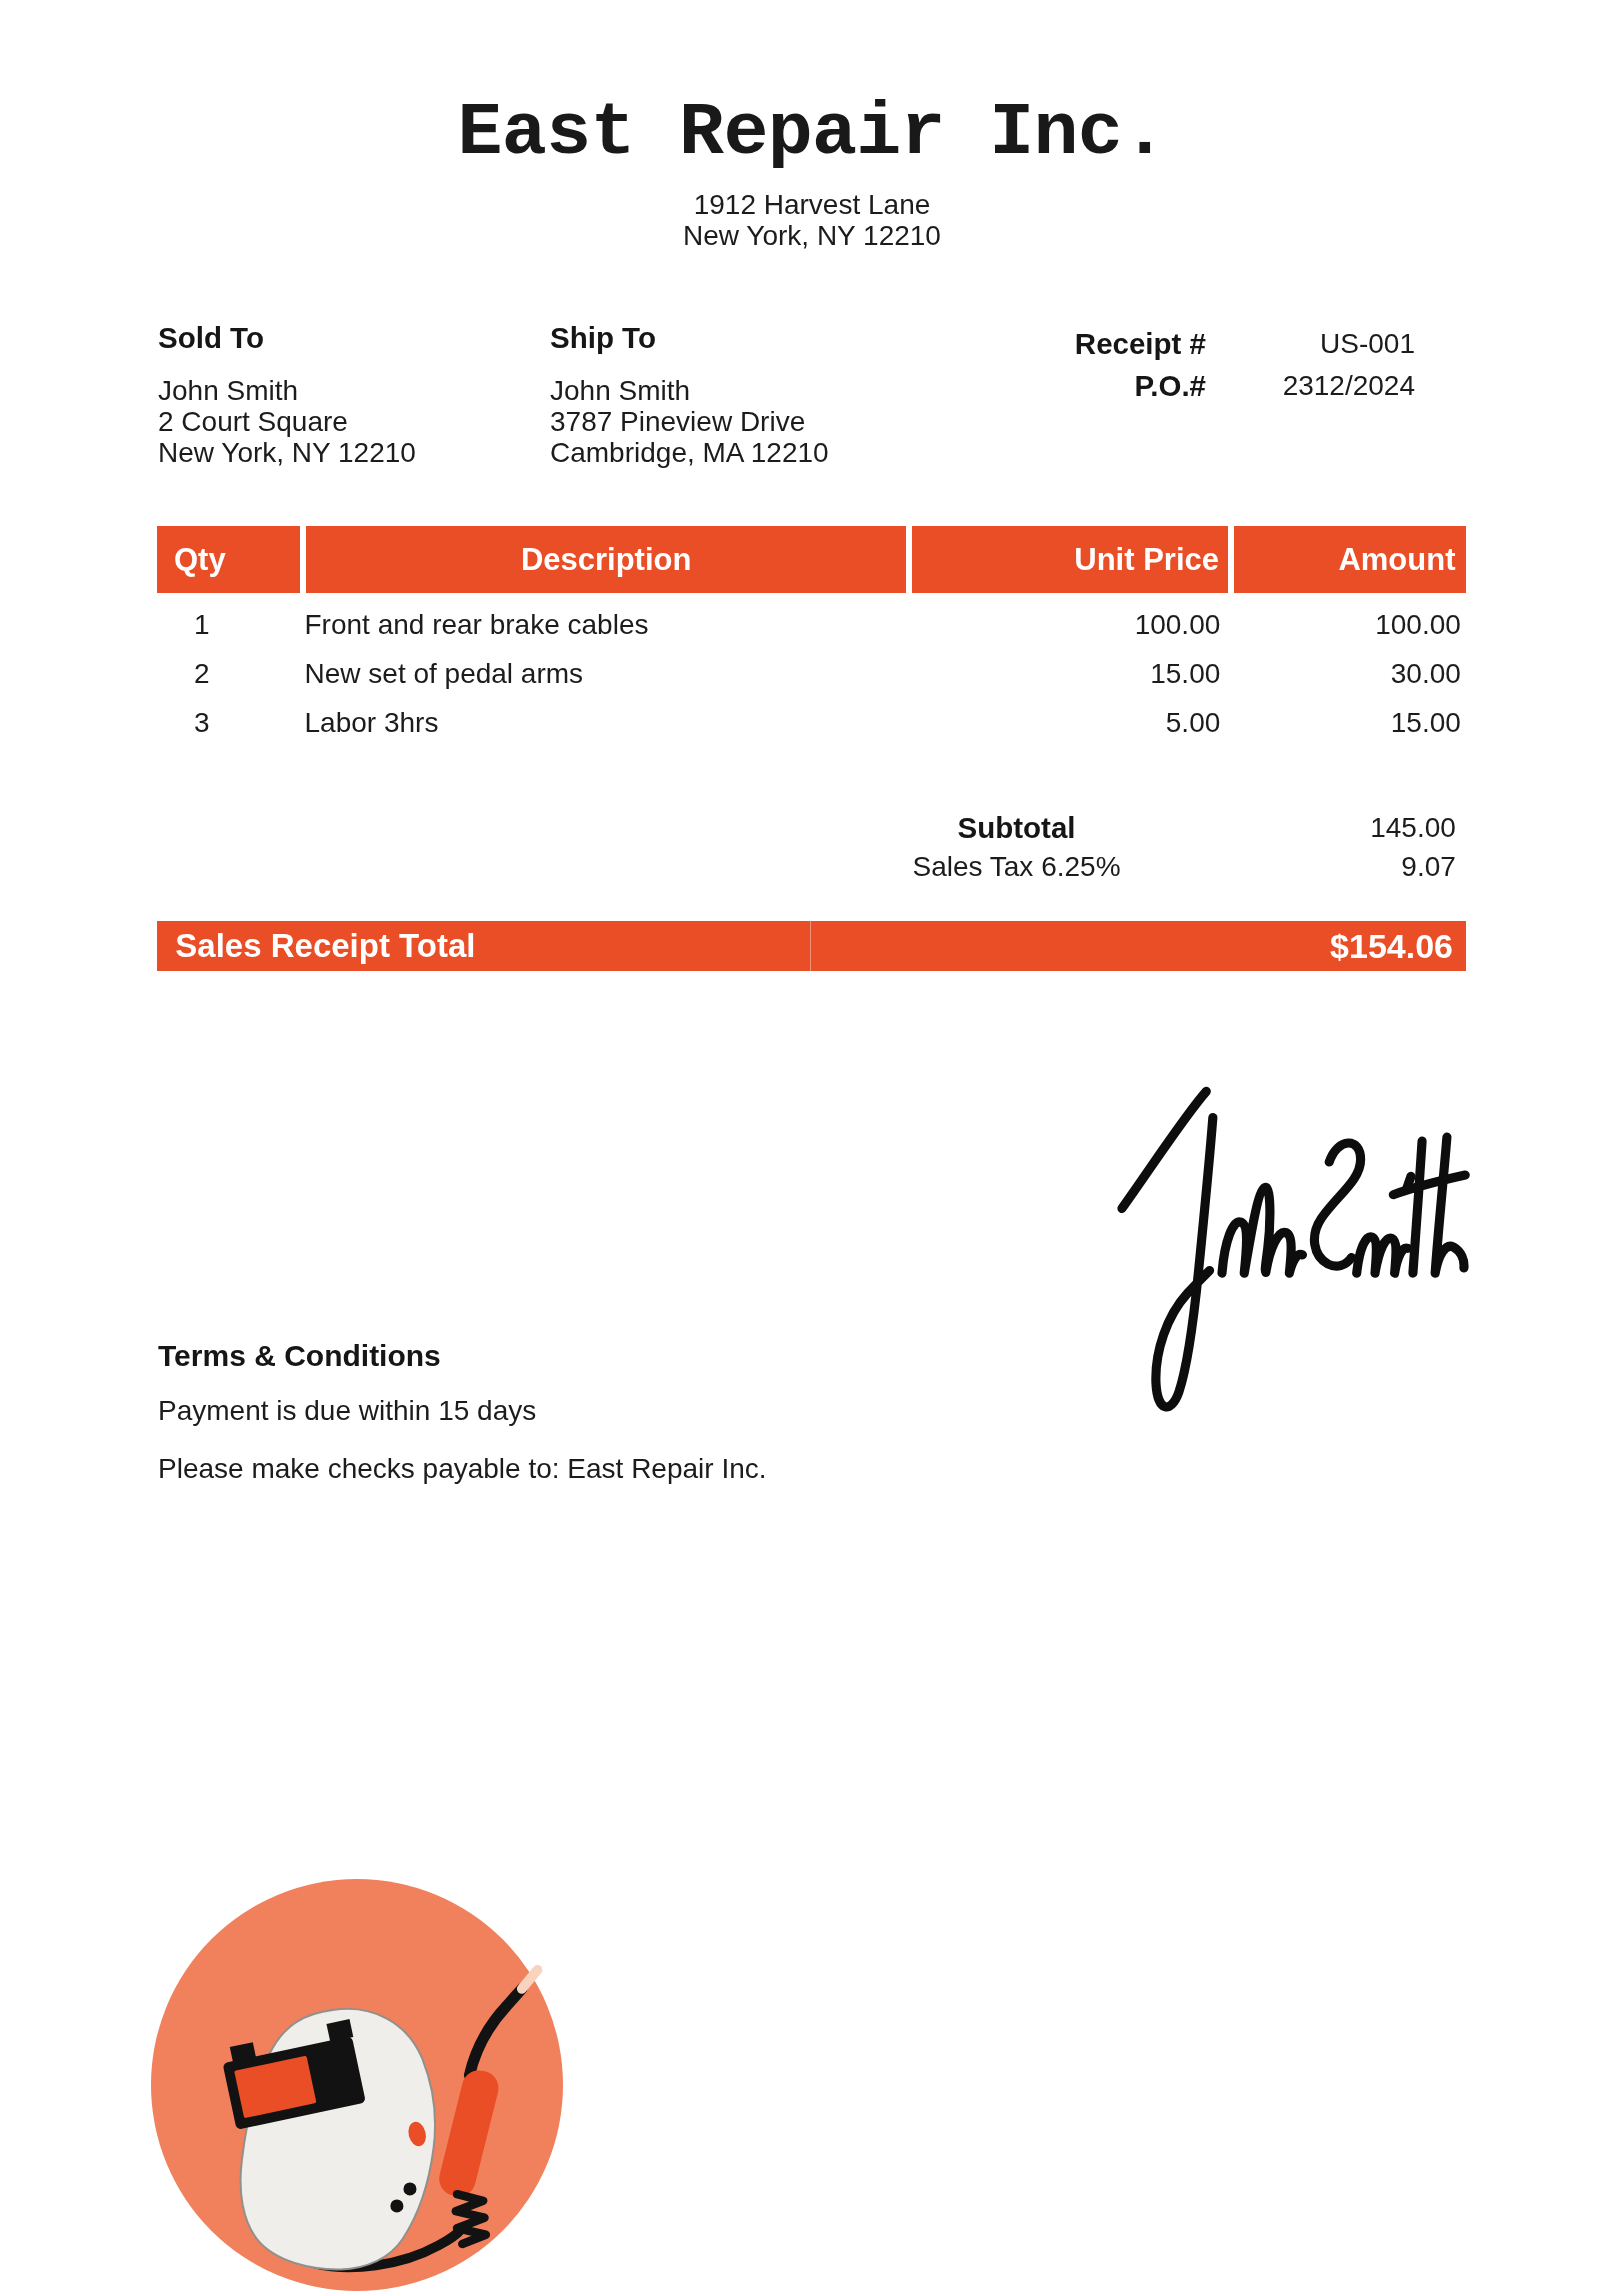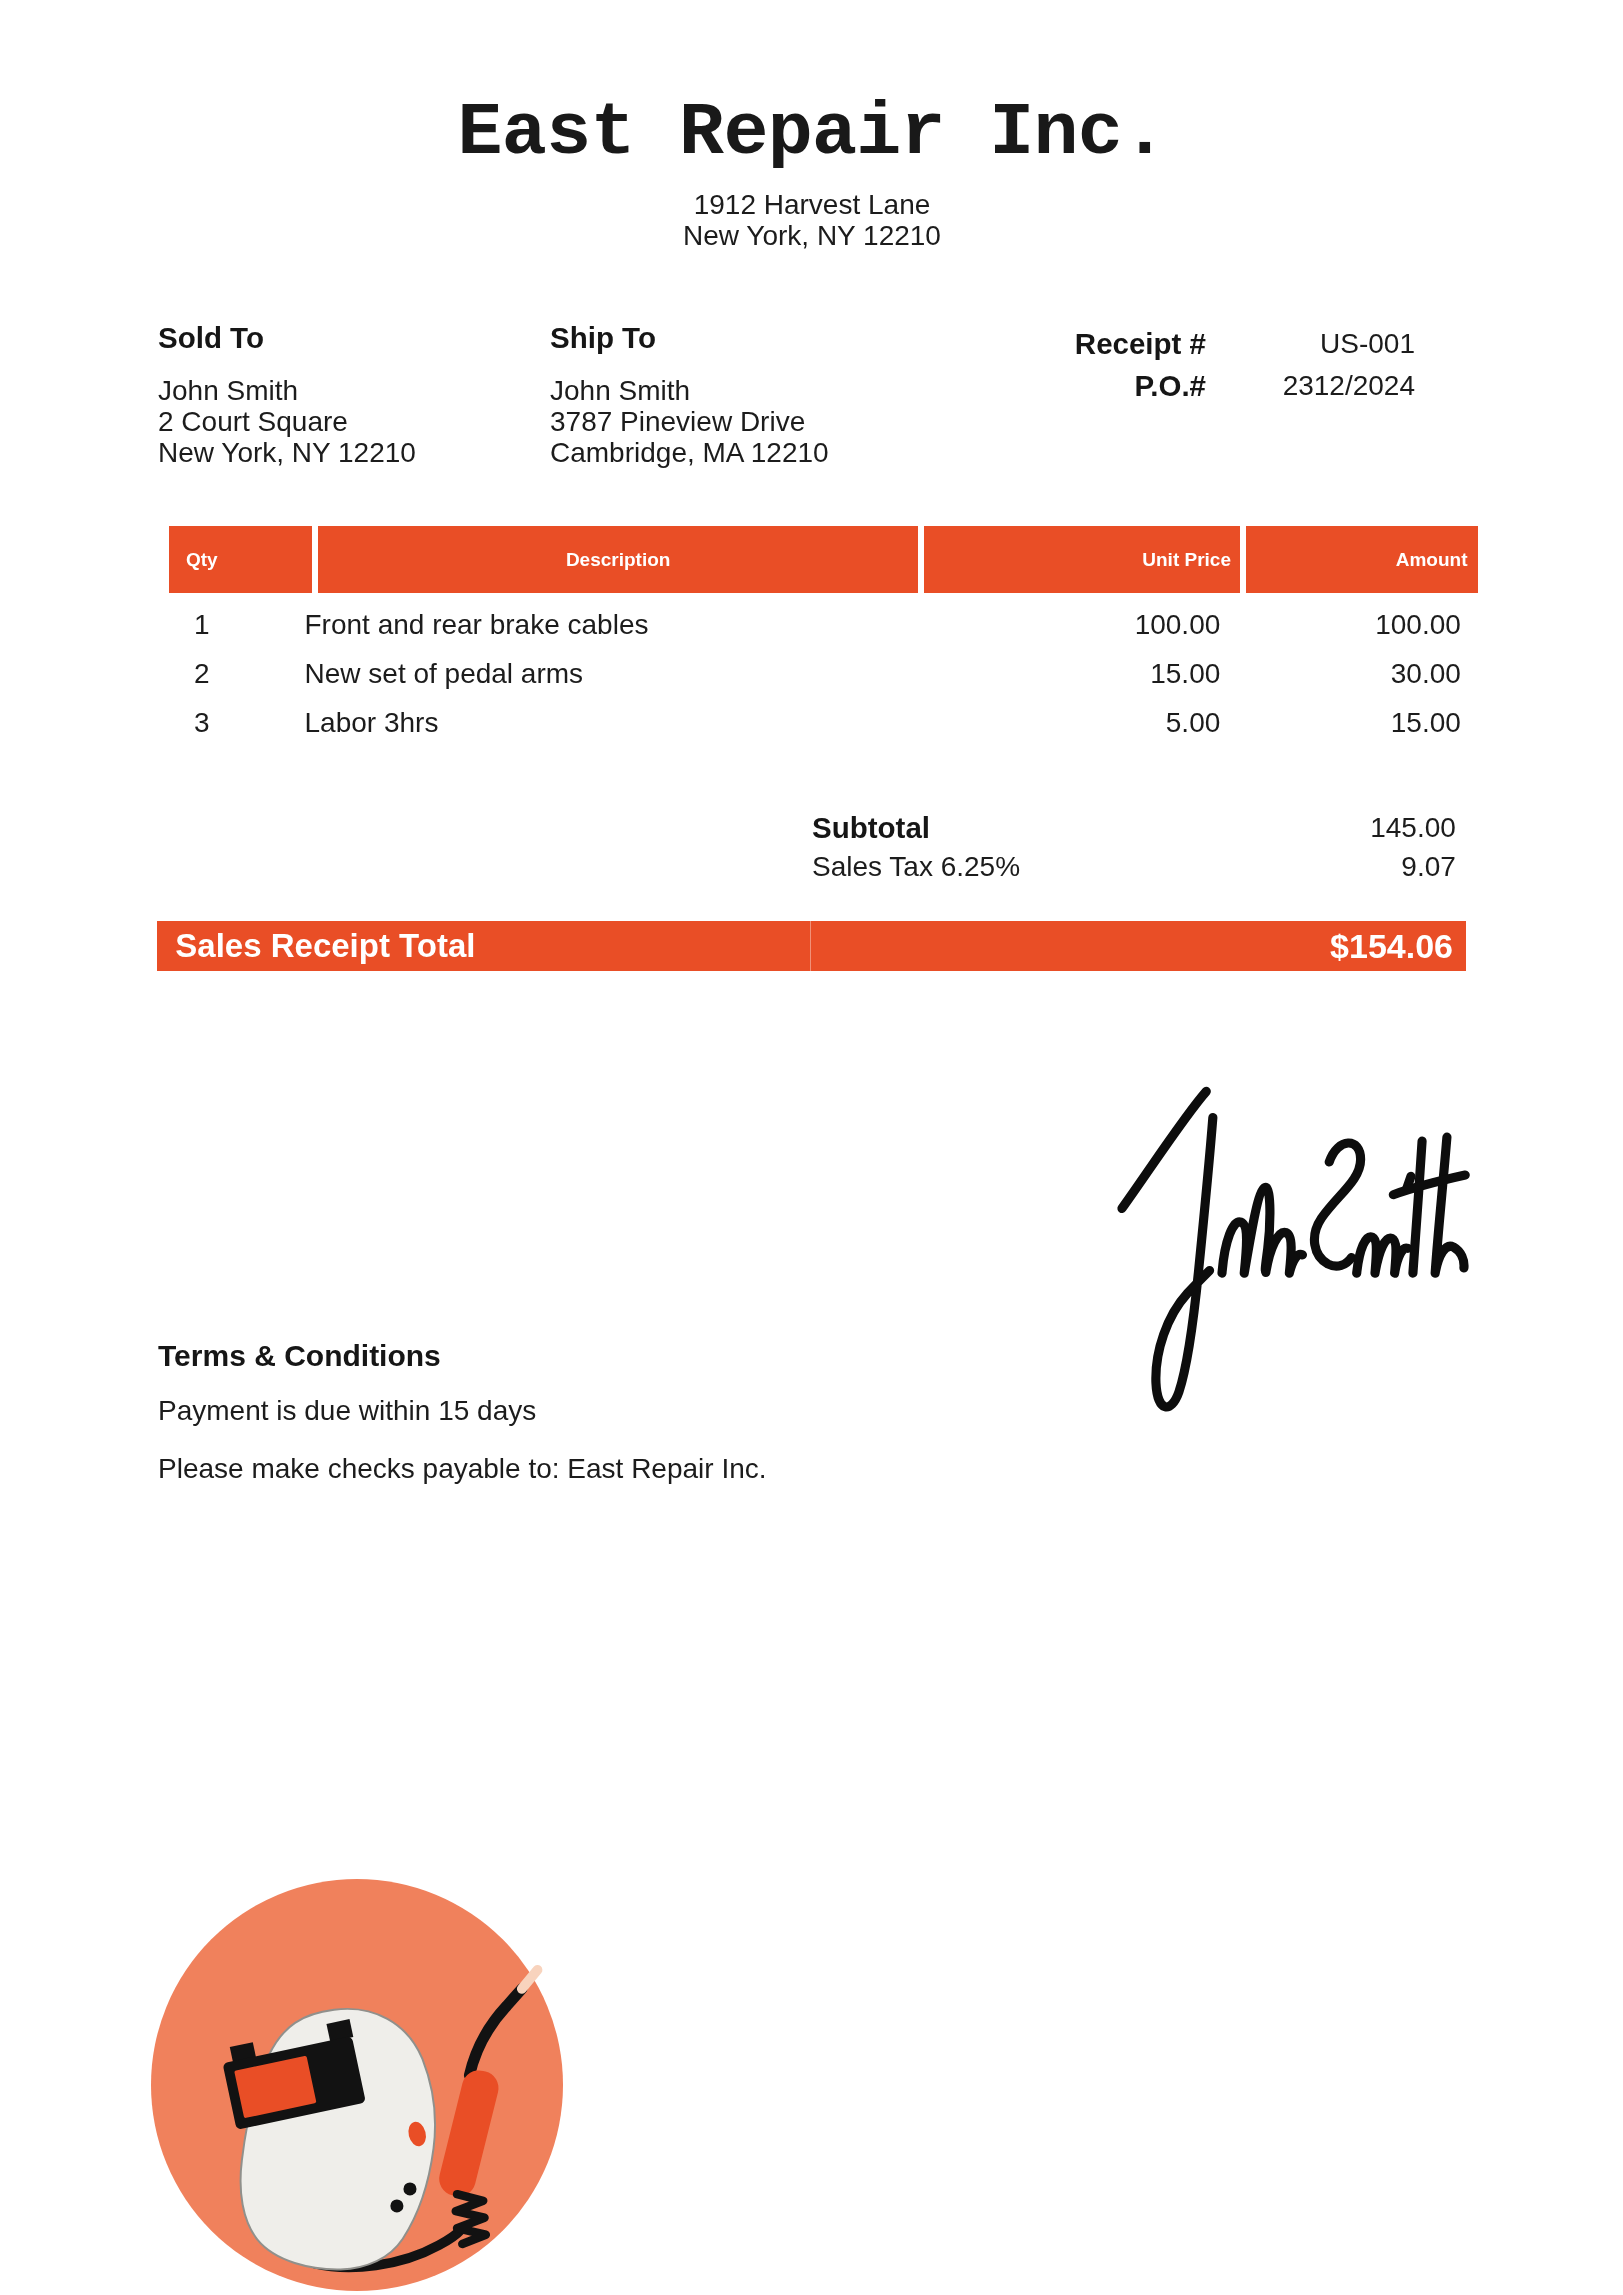--- a/index.html
+++ b/index.html
@@ -40,39 +40,39 @@
     font-size:29.5px;font-weight:700;line-height:33px;color:#161616;
   }
   .meta .value{
     width:209px;text-align:right;
     font-size:28px;line-height:33px;
   }
   
   .thead{
     position:absolute;left:157px;top:526px;width:1309px;height:67px;
     display:flex;align-items:center;
-    color:#ffffff;font-size:19px;font-weight:700;margin-left:12px;
+    color:#ffffff;font-size:31px;font-weight:700;
   }
   .thead .cell{box-sizing:border-box;height:100%;display:flex;align-items:center;}
   .c-qty{width:143px;padding-left:17px;}
   .c-desc{width:607px;justify-content:center;}
   .c-price{width:322px;justify-content:flex-end;padding-right:9.2px;}
   .c-amount{width:238px;justify-content:flex-end;padding-right:10.5px;}
   .thead .c-desc,.thead .c-price,.thead .c-amount{border-left:6px solid #ffffff;}
   .tbody{position:absolute;left:157px;top:609px;width:1309px;font-size:28px;line-height:31px;}
   .trow{display:flex;height:49px;}
   .trow .cell{box-sizing:border-box;}
   .trow .c-qty{padding-left:37px;display:block;}
   .trow .c-desc{justify-content:flex-start;padding-left:4.6px;display:block;border:none;}
   .trow .c-price{display:block;text-align:right;padding-right:7.9px;border:none;}
   .trow .c-amount{display:block;text-align:right;padding-right:5.2px;border:none;}
   
   .summary{position:absolute;left:812px;top:812px;width:655px;}
   .summary .srow{display:flex;height:39px;}
-  .summary .slabel{width:409px;text-align:left;font-size:28px;line-height:31px;}
+  .summary .slabel{width:409px;text-align:center;font-size:28px;line-height:31px;}
   .summary .srow.sub .slabel{font-weight:700;font-size:29.5px;color:#161616;}
   .summary .svalue{width:240px;text-align:right;font-size:28px;line-height:31px;padding-right:5.2px;box-sizing:border-box;}
   
   .total-bar{
     position:absolute;left:157px;top:921px;width:1309px;height:50px;
     display:flex;align-items:center;justify-content:space-between;
     color:#ffffff;font-weight:700;
   }
   .total-bar .tlabel{font-size:33px;padding-left:18.3px;}
   .total-bar .tvalue{font-size:34px;padding-right:13px;}

